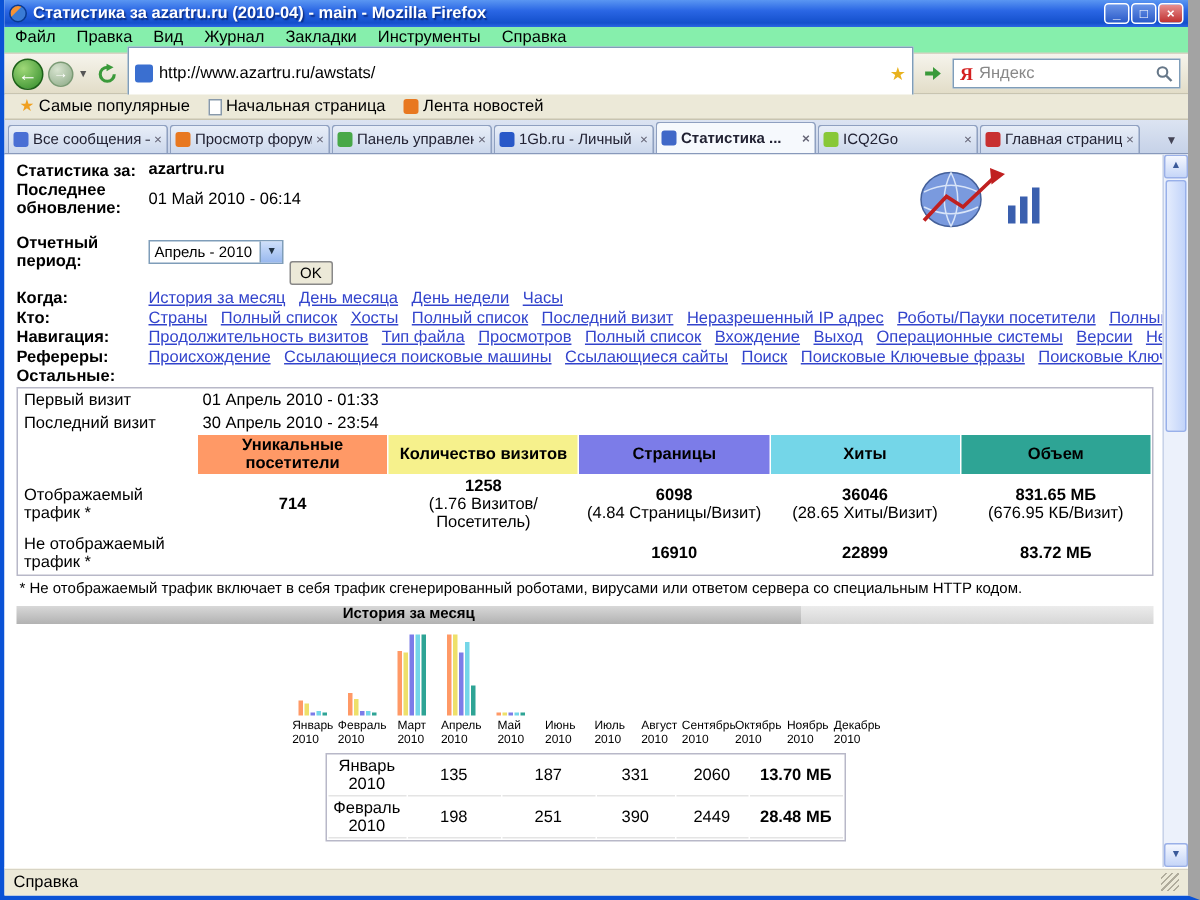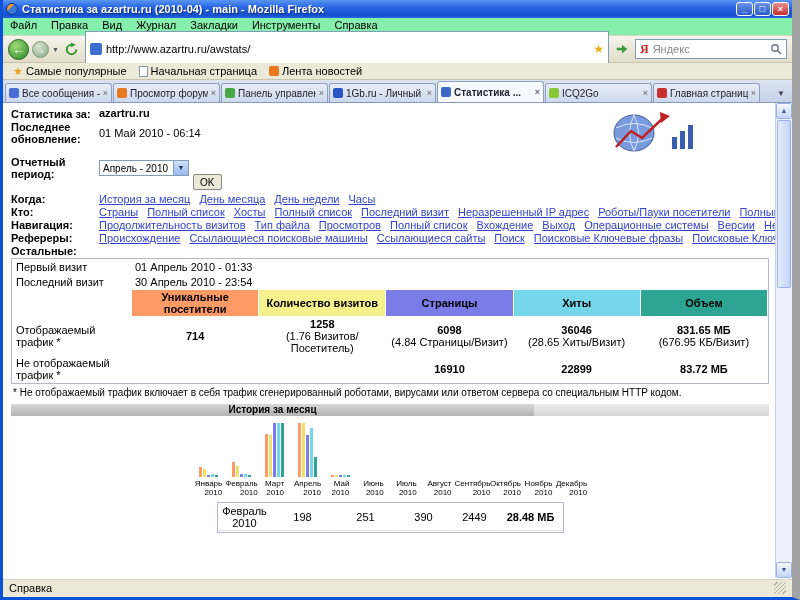--- a/index.html
+++ b/index.html
@@ -99,21 +99,21 @@
 .sum-table td{padding:1px 3px;line-height:12px;}
 .sum-label{text-align:left;}
 .sum-value{text-align:left;}
 .sum-head{font-weight:bold;text-align:center;height:14px;}
 .sum-cell{text-align:center;}
 .footnote{font-size:10px;margin:3px 0 0 2px;line-height:11px;}
 .chart{display:flex;justify-content:center;margin-top:5px;}
 .bar-group{width:33px;display:flex;flex-direction:column;align-items:center;}
 .bars{height:56px;display:flex;align-items:flex-end;gap:1px;}
 .bar{width:3px;}
-.bar-label{font-size:8px;line-height:9px;text-align:right;margin-top:2px;}
+.bar-label{font-size:8px;line-height:9px;text-align:left;margin-top:2px;}
 .his-table{margin:5px auto 0 auto;border:1px solid #b8b8c8;font-size:11px;table-layout:fixed;}
 .his-table td{padding:1px 3px;line-height:12px;border-bottom:1px solid #e4e4e4;}
 .his-head{font-weight:bold;text-align:center;font-size:10px;line-height:10px;padding:2px 2px;}
 .his-month-head{background:#ececec;}
 .his-month{text-align:center;}
 .his-cell{text-align:center;}
 .his-bytes{font-weight:bold;}
 </style>
 </head>
 <body>
@@ -459,20 +459,28 @@
         <colgroup>
             <col style="width:52px">
             <col style="width:62px">
             <col style="width:62px">
             <col style="width:52px">
             <col style="width:48px">
             <col style="width:62px">
           </colgroup>
         <tbody id="his-table">
             <tr>
+              <td class="his-month">Январь 2010</td>
+              <td class="his-cell">135</td>
+              <td class="his-cell">187</td>
+              <td class="his-cell">331</td>
+              <td class="his-cell">2060</td>
+              <td class="his-cell his-bytes">13.70 МБ</td>
+            </tr>
+            <tr>
               <td class="his-month">Февраль 2010</td>
               <td class="his-cell">198</td>
               <td class="his-cell">251</td>
               <td class="his-cell">390</td>
               <td class="his-cell">2449</td>
               <td class="his-cell his-bytes">28.48 МБ</td>
             </tr>
           </tbody>
       </table>
 

